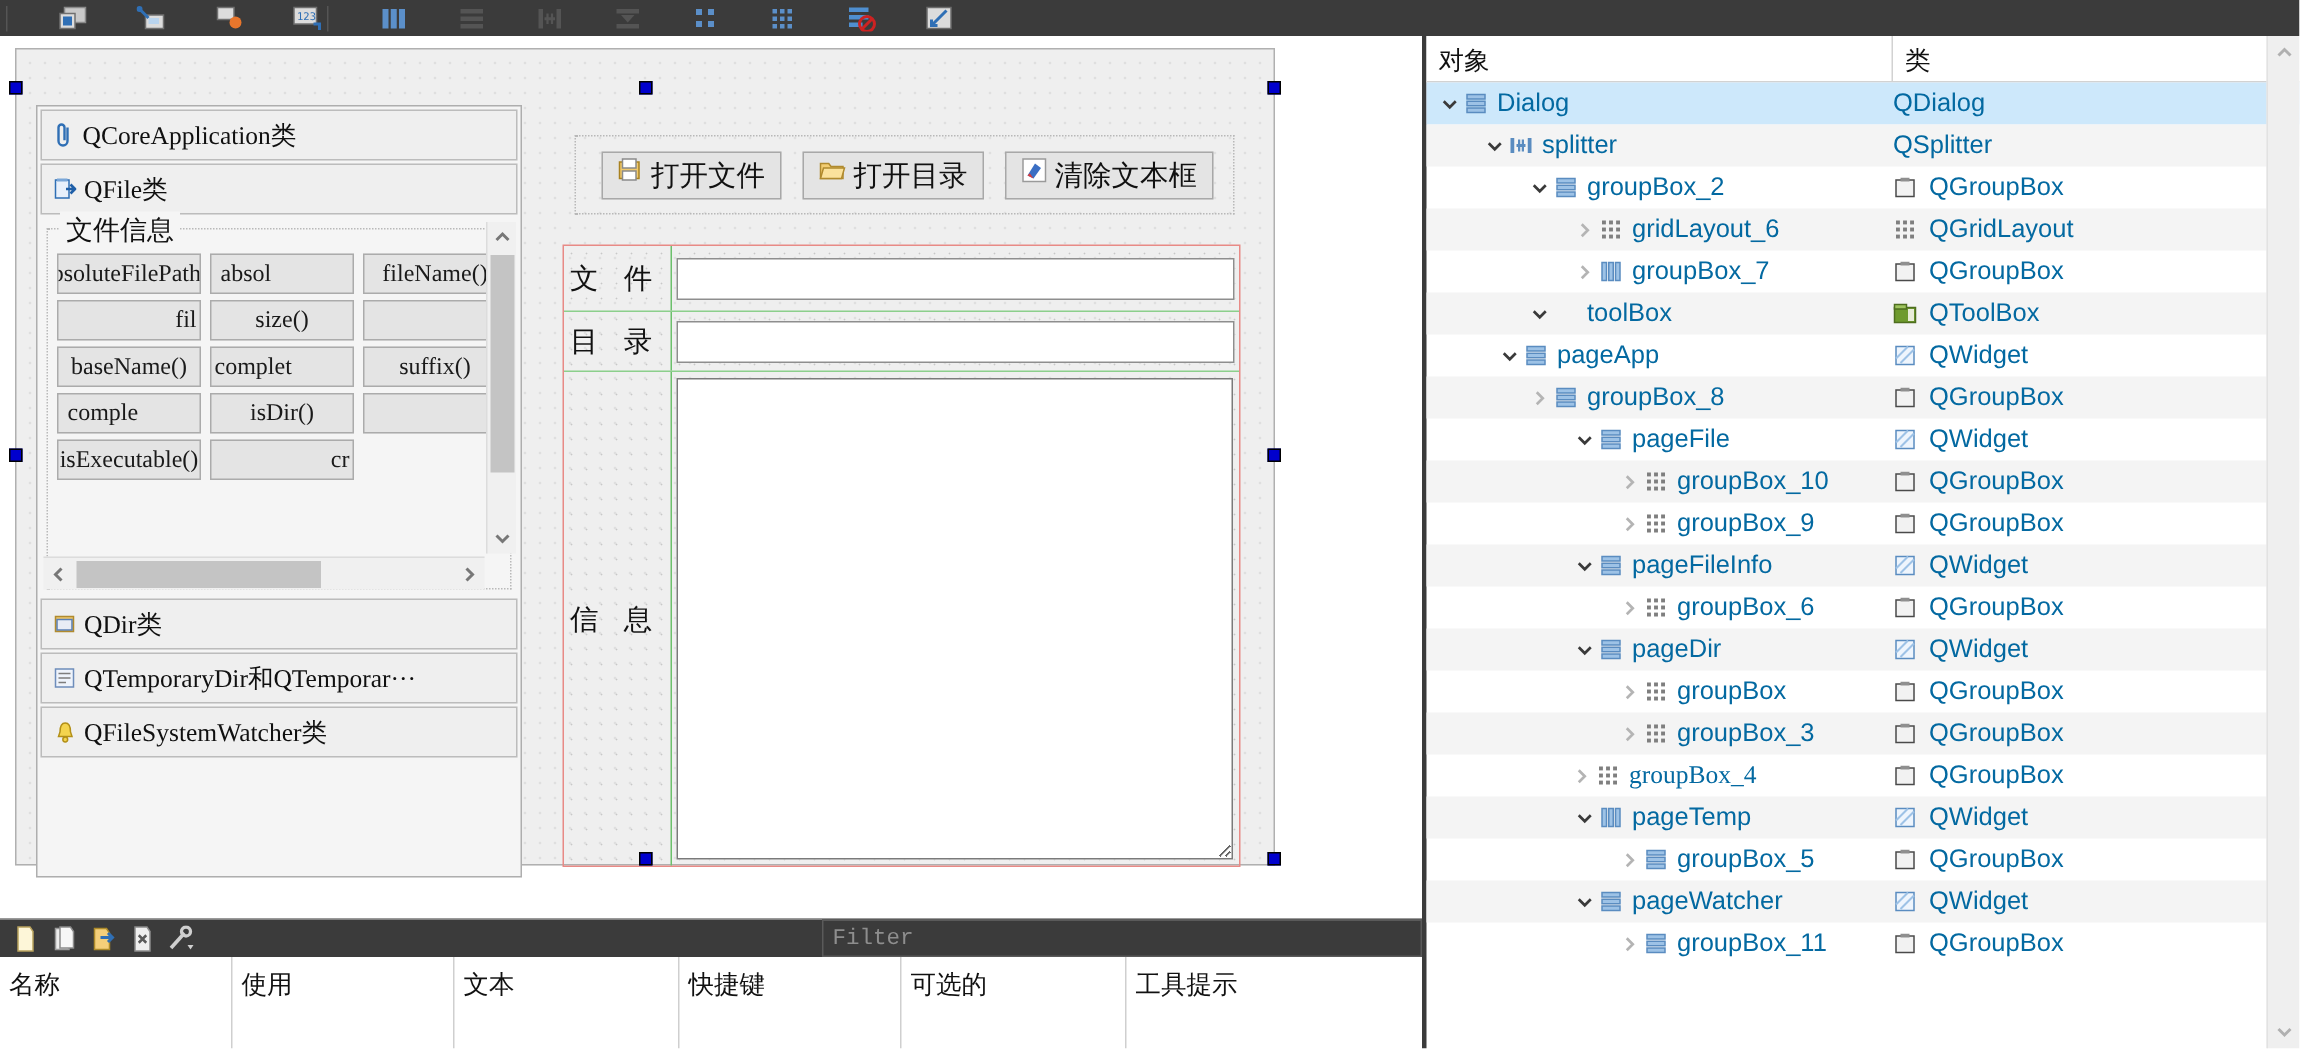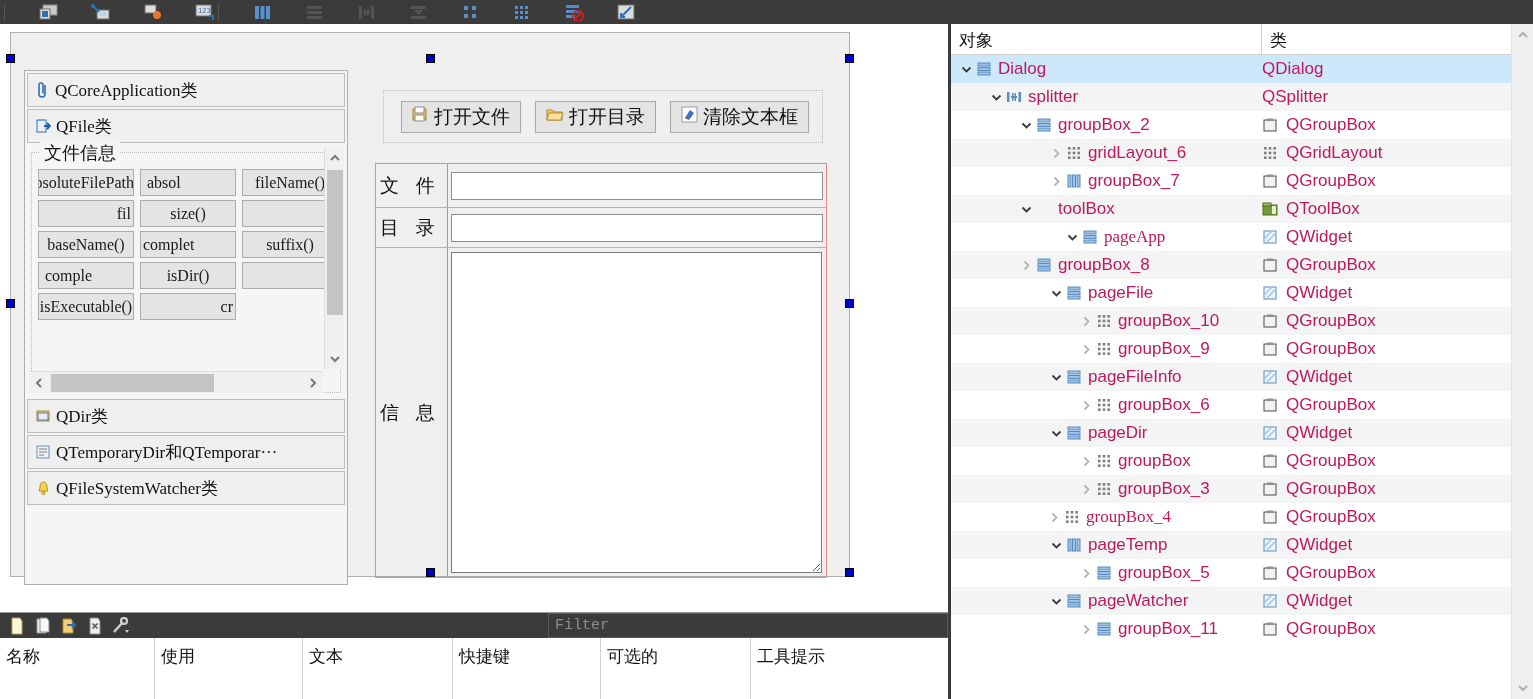--- a/index.html
+++ b/index.html
@@ -281,21 +281,21 @@
     background: #ffffff;
     border-bottom: 1px solid #d2d2d2;
     font-size: 17px; color: #111;
   }
   .th-cell { padding: 5px 0 0 8px; }
   .th-obj { width: 311px; border-right: 1px solid #d2d2d2; }
   .th-cls { flex: 1; }
   .tree-body { position: relative; }
   .trow {
     display: flex; align-items: center;
-    height: 28px; font-size: 17px; color: #be185d;
+    height: 28px; font-size: 17px; color: #0369a1;
     cursor: pointer;
   }
   .trow.alt { background: #f4f4f4; }
   .trow.sel { background: #cde8fb; }
   .trow .tname { width: 311px; display: flex; align-items: center; }
   .trow .tcls  { flex: 1; display: flex; align-items: center; gap: 6px; }
   .twist {
     width: 15px; height: 15px; margin-right: 2px;
     display: flex; align-items: center; justify-content: center;
     flex: none;
@@ -806,21 +806,21 @@
           <div class="tcls">
             <span class="ticon" style="margin-right: 2px;"><svg width="16" height="16" viewBox="0 0 16 16">
                 <rect x="1" y="4" width="14" height="10" fill="#6f9b2e" stroke="#4e6e1f"></rect>
                 <rect x="1" y="2" width="8" height="3" fill="#9fc45e" stroke="#4e6e1f"></rect>
                 <rect x="10" y="5" width="4" height="8" fill="#e8ecd8"></rect>
               </svg></span>
             <span>QToolBox</span>
           </div>
         </div>
         <div class="trow">
-          <div class="tname" style="padding-left: 114px; font-family: Liberation Serif, serif;">
+          <div class="tname" style="padding-left: 48px;">
             <span class="twist">
               <svg width="13" height="13" viewBox="0 0 13 13">
                 <path d="M2.5 4.5 L6.5 8.5 L10.5 4.5" stroke="#3a3a3a" stroke-width="1.8" fill="none"></path>
               </svg>
             </span>
             <span class="ticon"><svg width="16" height="16" viewBox="0 0 16 16">
                 <g fill="#9dc2e6" stroke="#5a8cc0">
                   <rect x="2" y="2" width="12" height="3"></rect>
                   <rect x="2" y="6.5" width="12" height="3"></rect>
                   <rect x="2" y="11" width="12" height="3"></rect>

